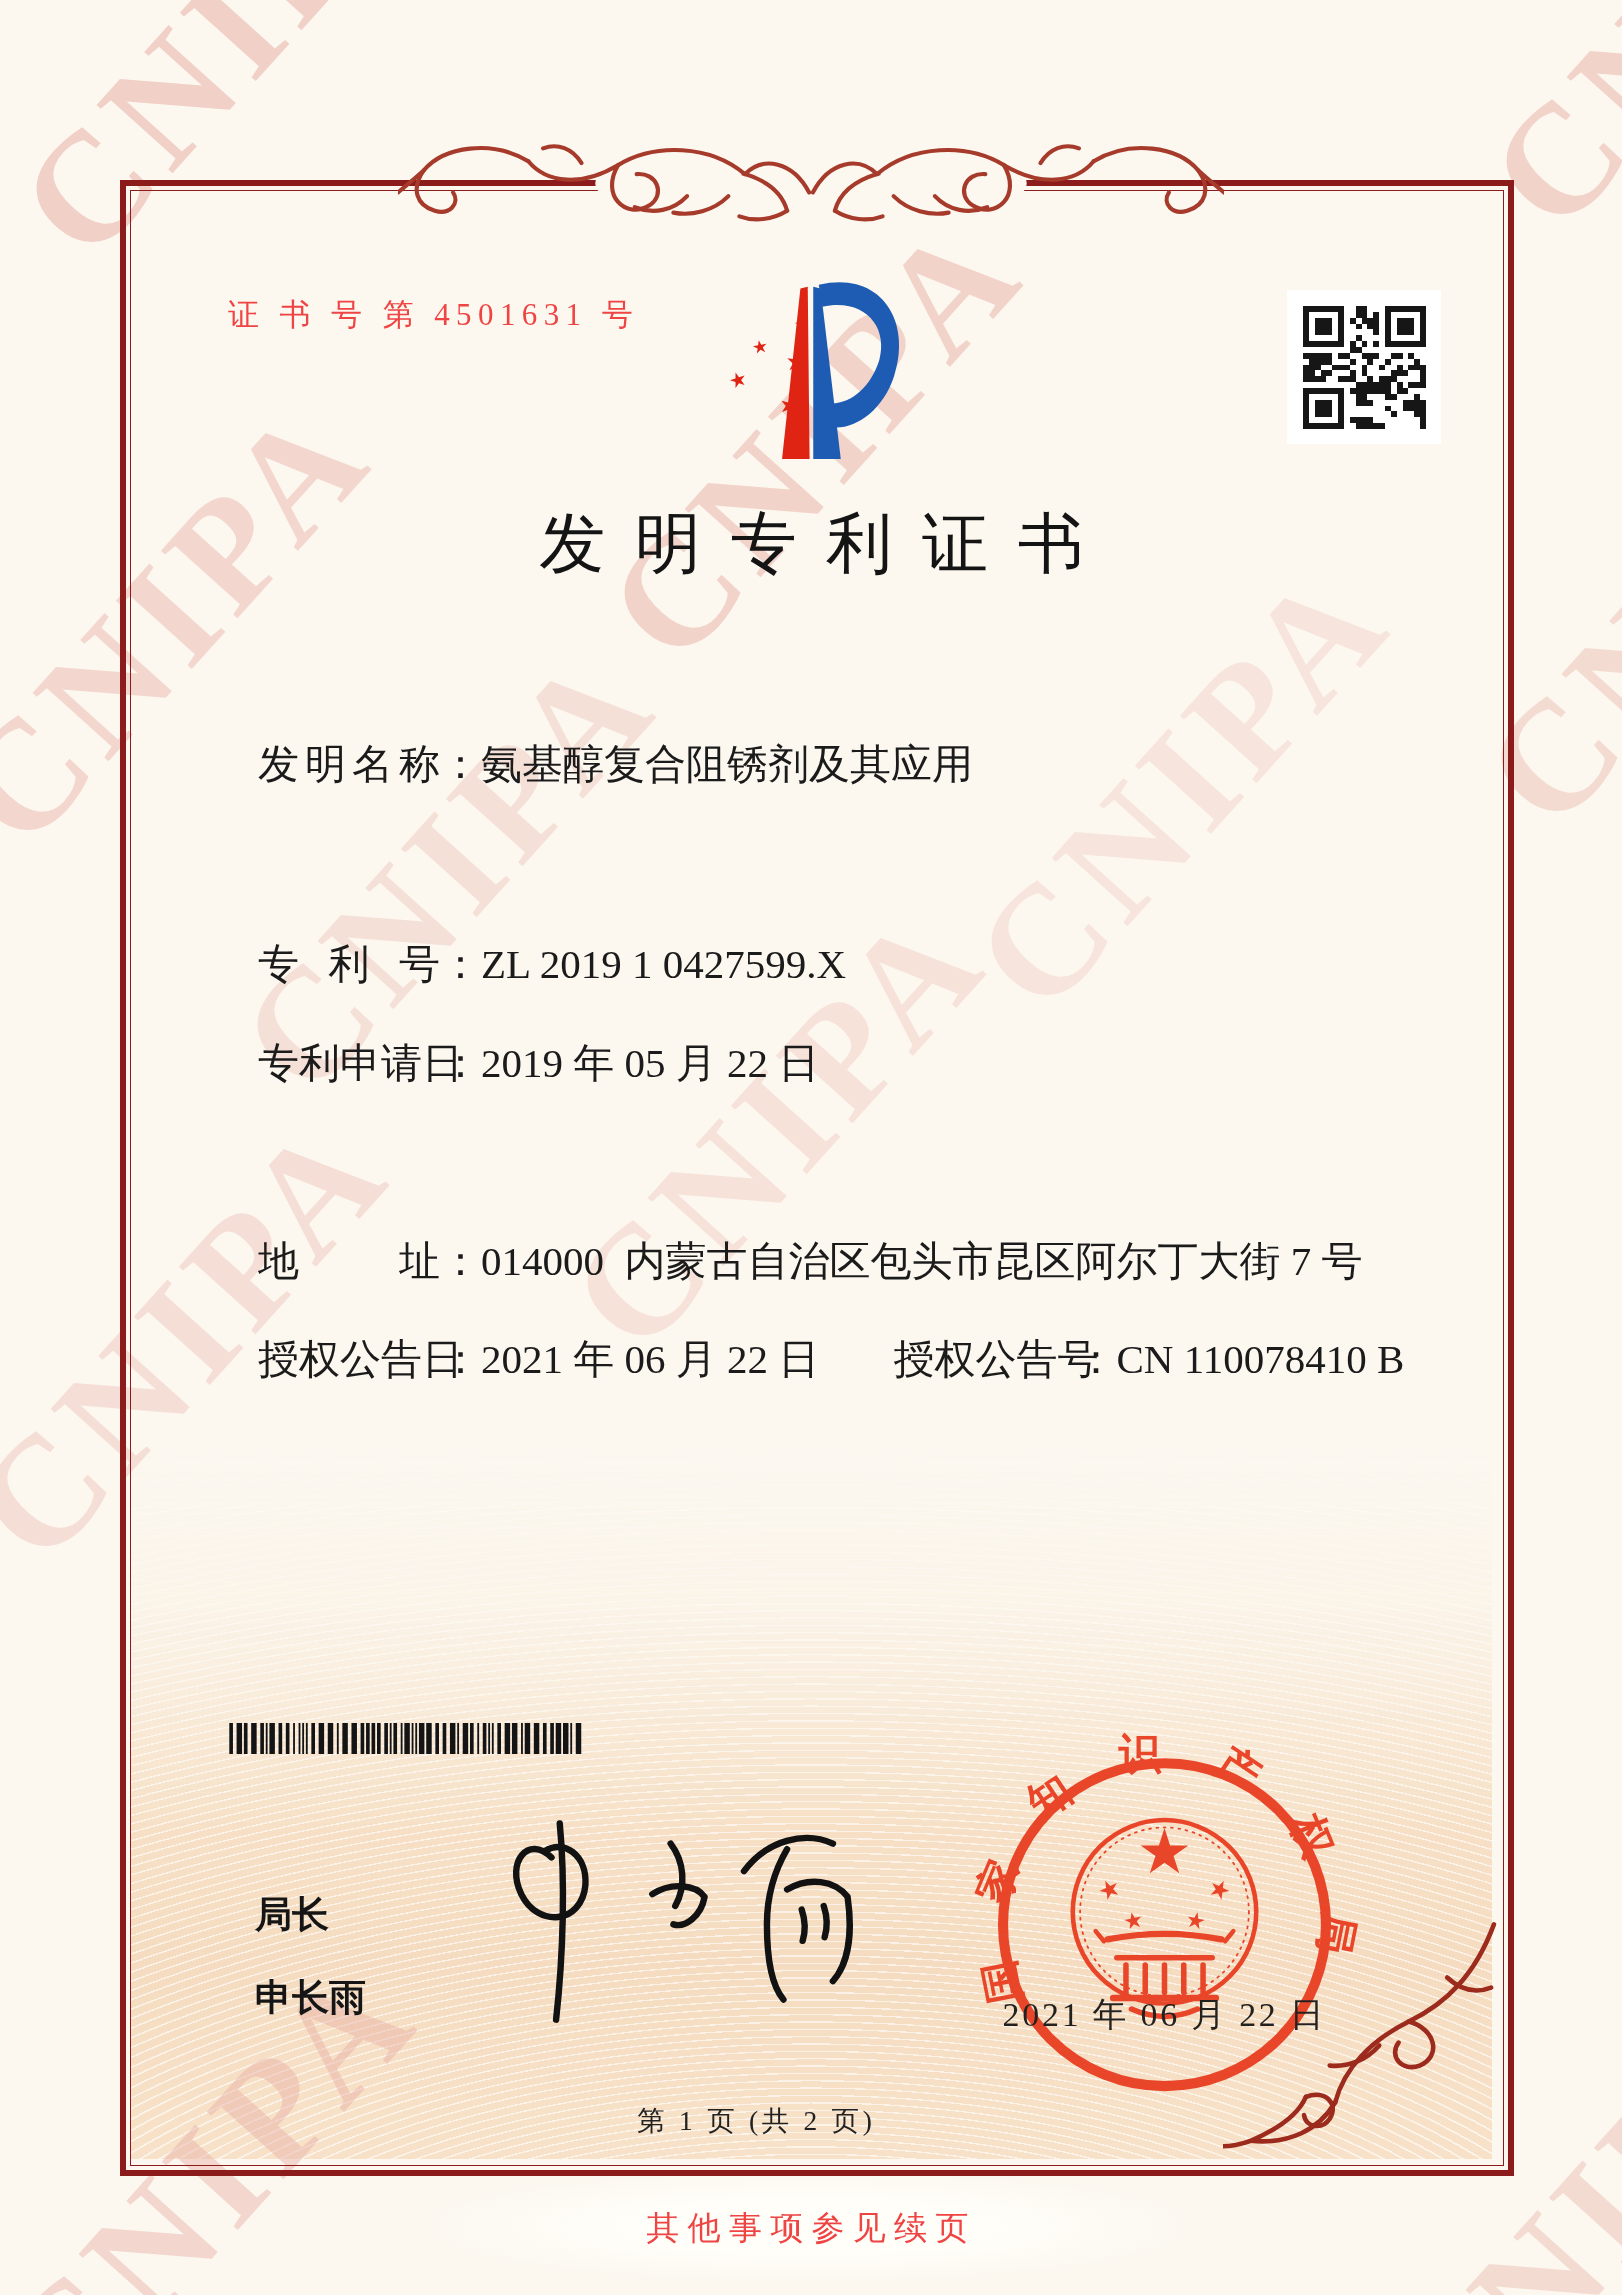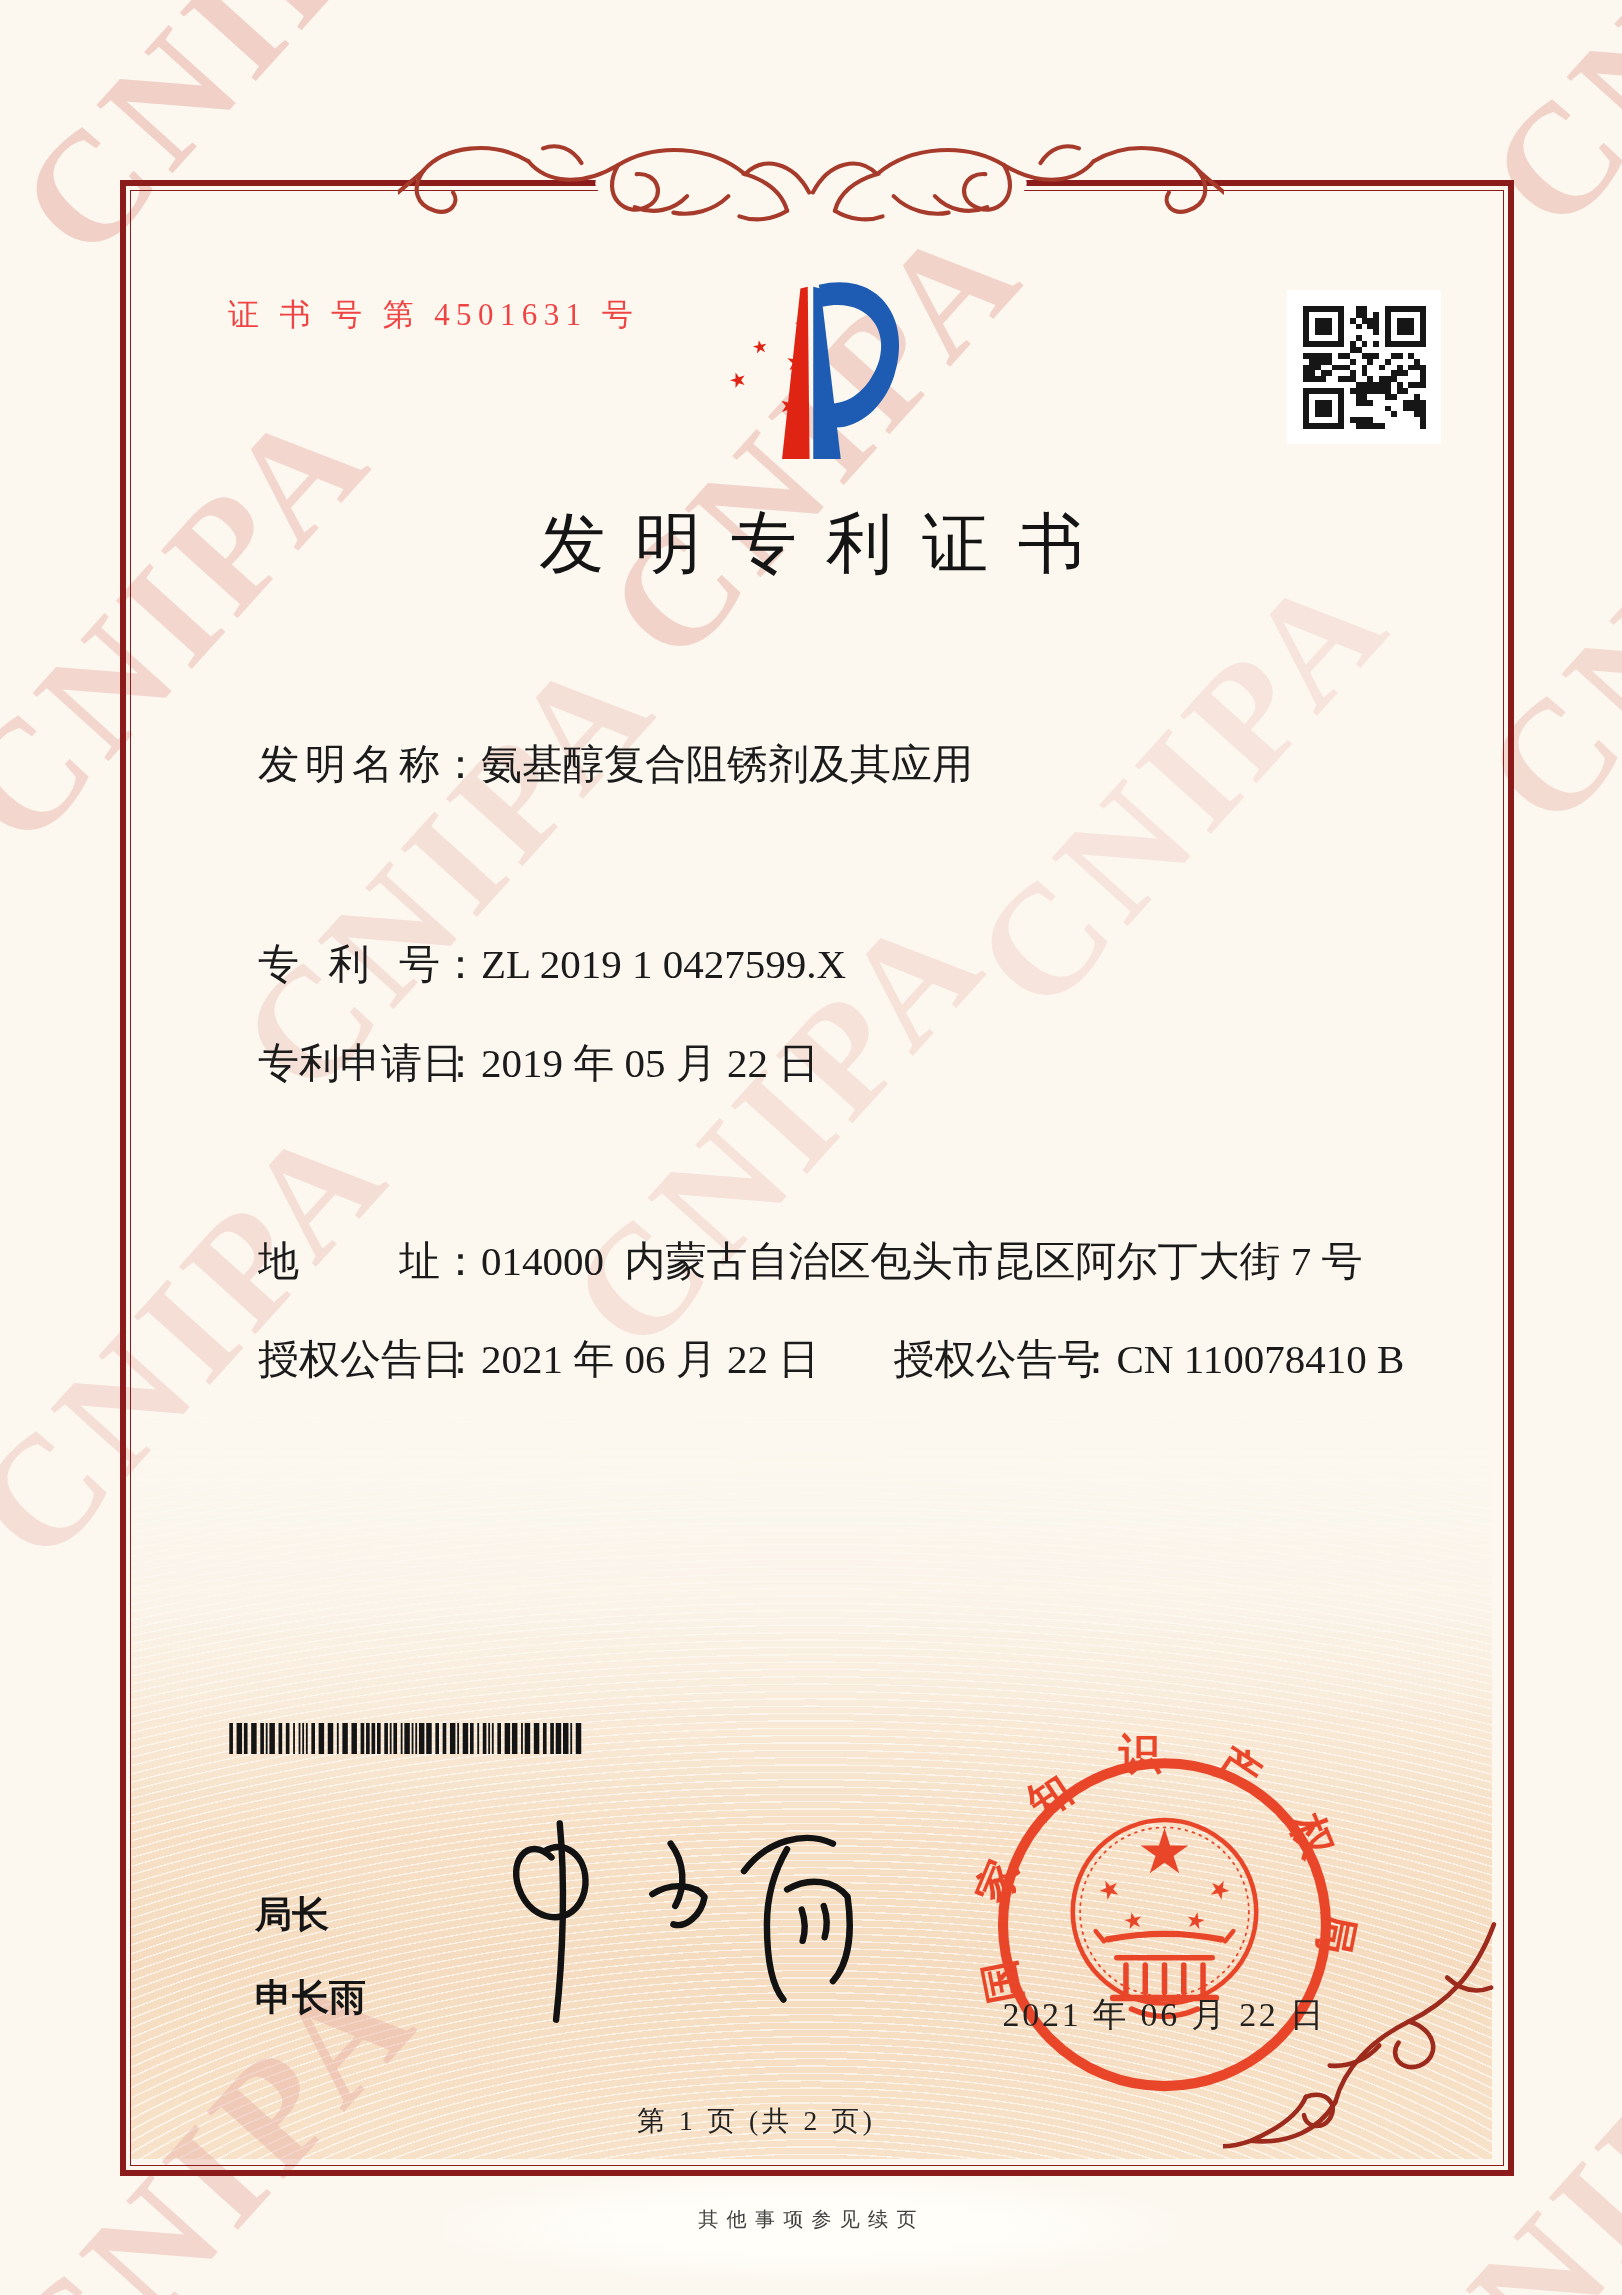--- a/index.html
+++ b/index.html
@@ -63,21 +63,21 @@
       font-family:"Liberation Sans","DejaVu Sans",sans-serif;color:#151515;}
   .signer-name{position:absolute;left:255px;top:1973px;z-index:4;font-size:37px;font-weight:700;
       font-family:"Liberation Sans","DejaVu Sans",sans-serif;color:#151515;}
   .signature{position:absolute;left:464px;top:1807px;z-index:4;}
   .seal{position:absolute;left:970px;top:1732px;z-index:5;}
   .page-no{position:absolute;left:0;width:1513px;top:2103px;z-index:4;text-align:center;
       font-size:27.5px;letter-spacing:3.7px;color:#222;}
   .note-bg{position:absolute;left:441px;top:2173px;width:735px;height:107px;z-index:1;
       background:radial-gradient(ellipse at center,#fffef9 35%,rgba(255,254,249,0) 75%);}
   .note{position:absolute;left:0;width:1623px;top:2206px;z-index:4;text-align:center;
-      font-size:20px;letter-spacing:8.3px;color:#404040;}
+      font-size:33px;letter-spacing:8.3px;color:#ef4444;}
 </style>
 </head>
 <body>
 
 <div class="page">
 
   <svg width="0" height="0" style="position:absolute" aria-hidden="true">
     <defs>
       <polygon id="star5" points="0,-26 5.8,-8 24.7,-8 9.4,3.1 15.3,21 0,9.9 -15.3,21 -9.4,3.1 -24.7,-8 -5.8,-8"></polygon>
     </defs>

